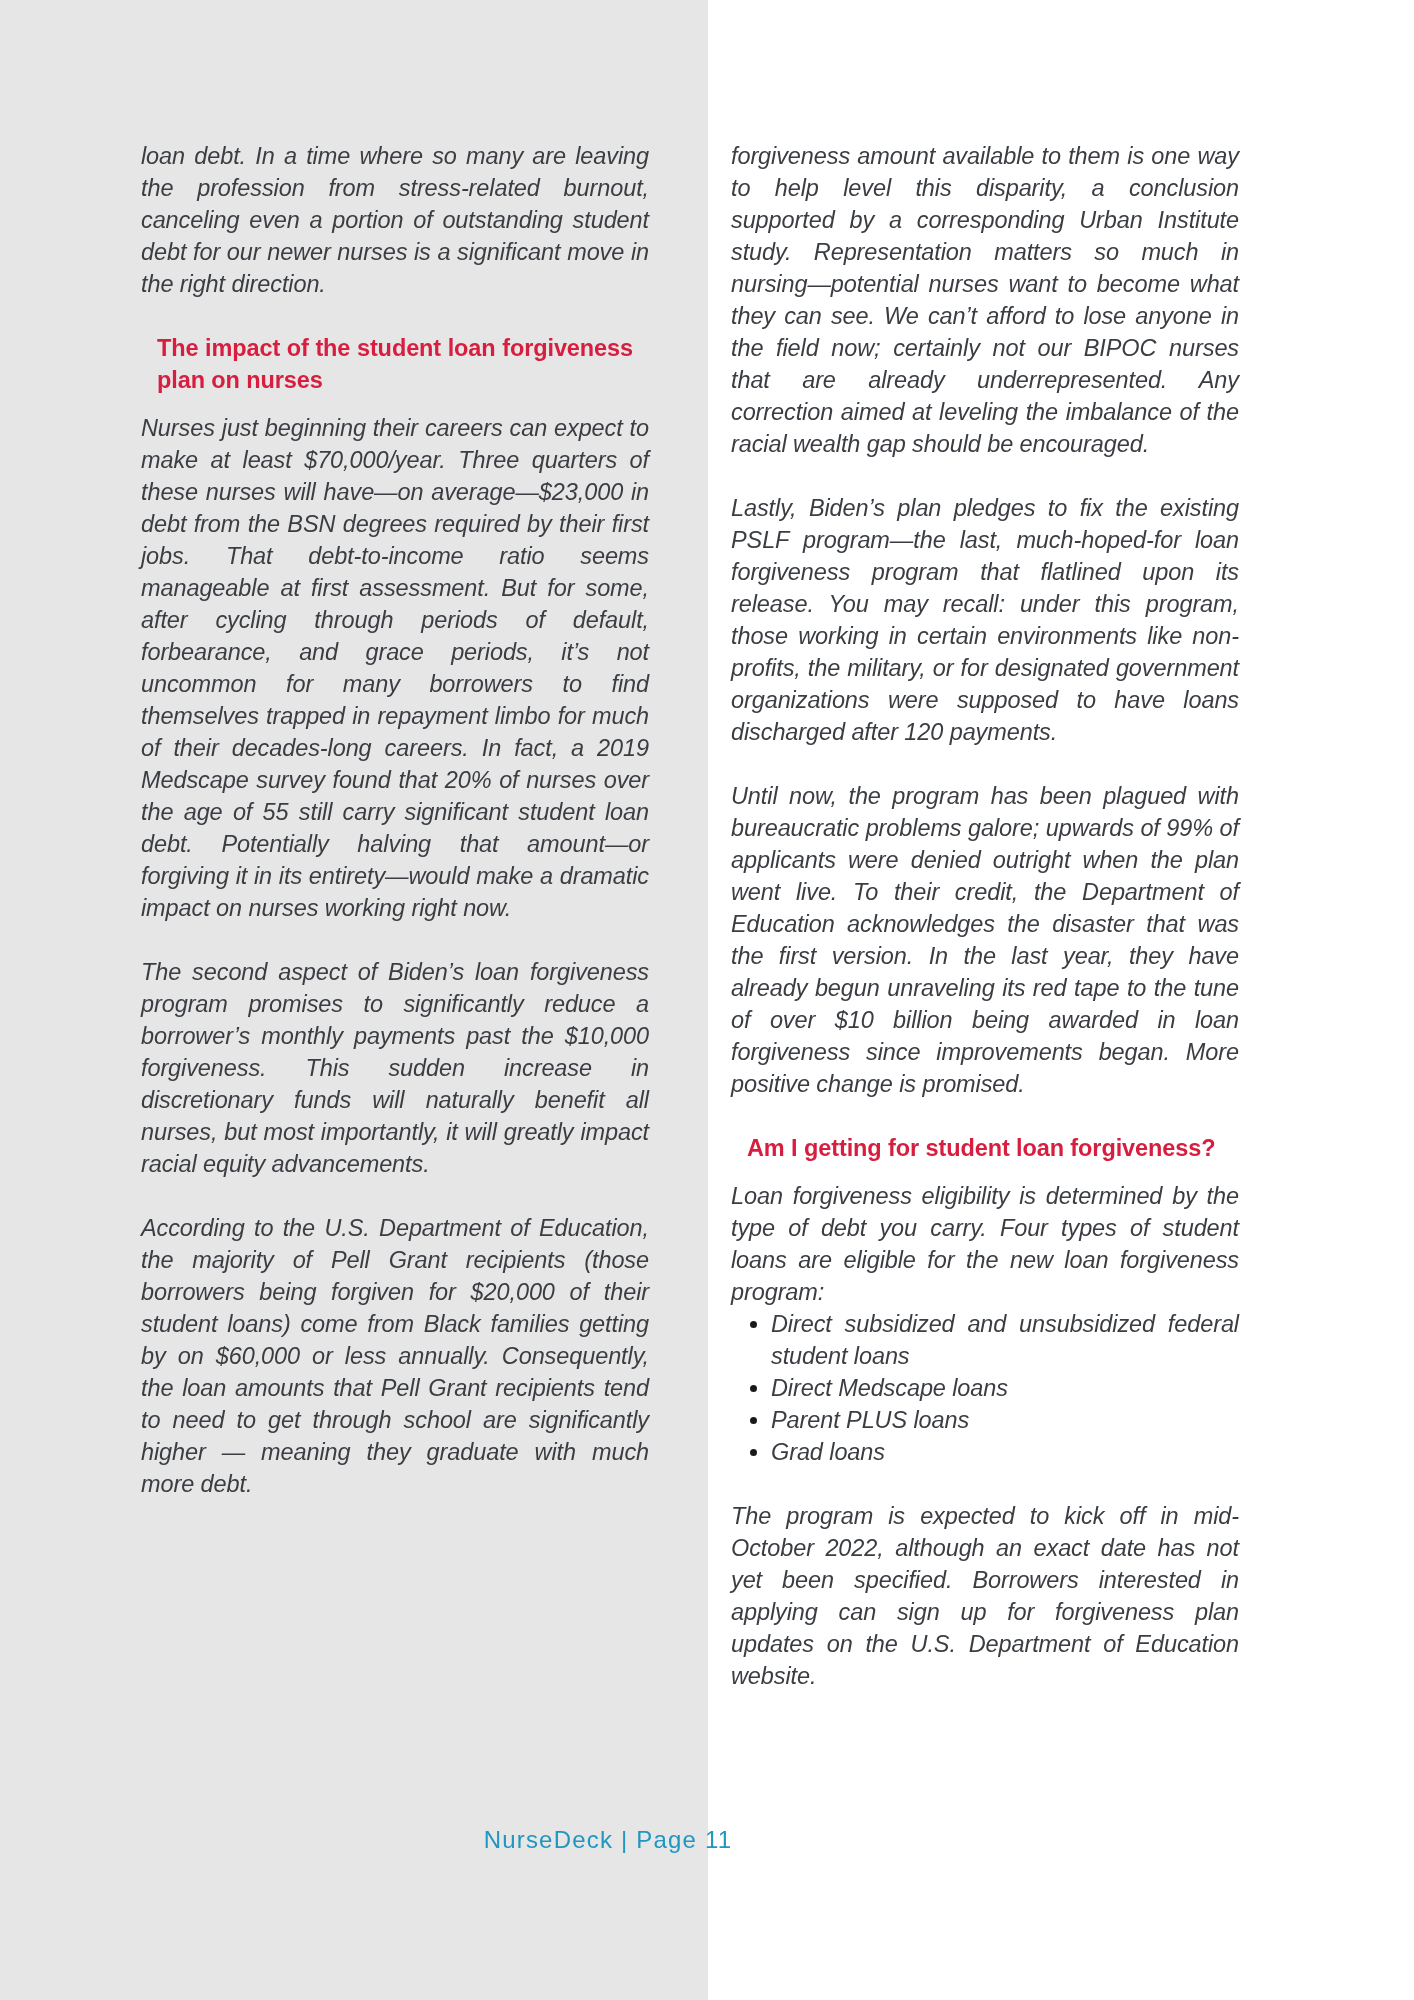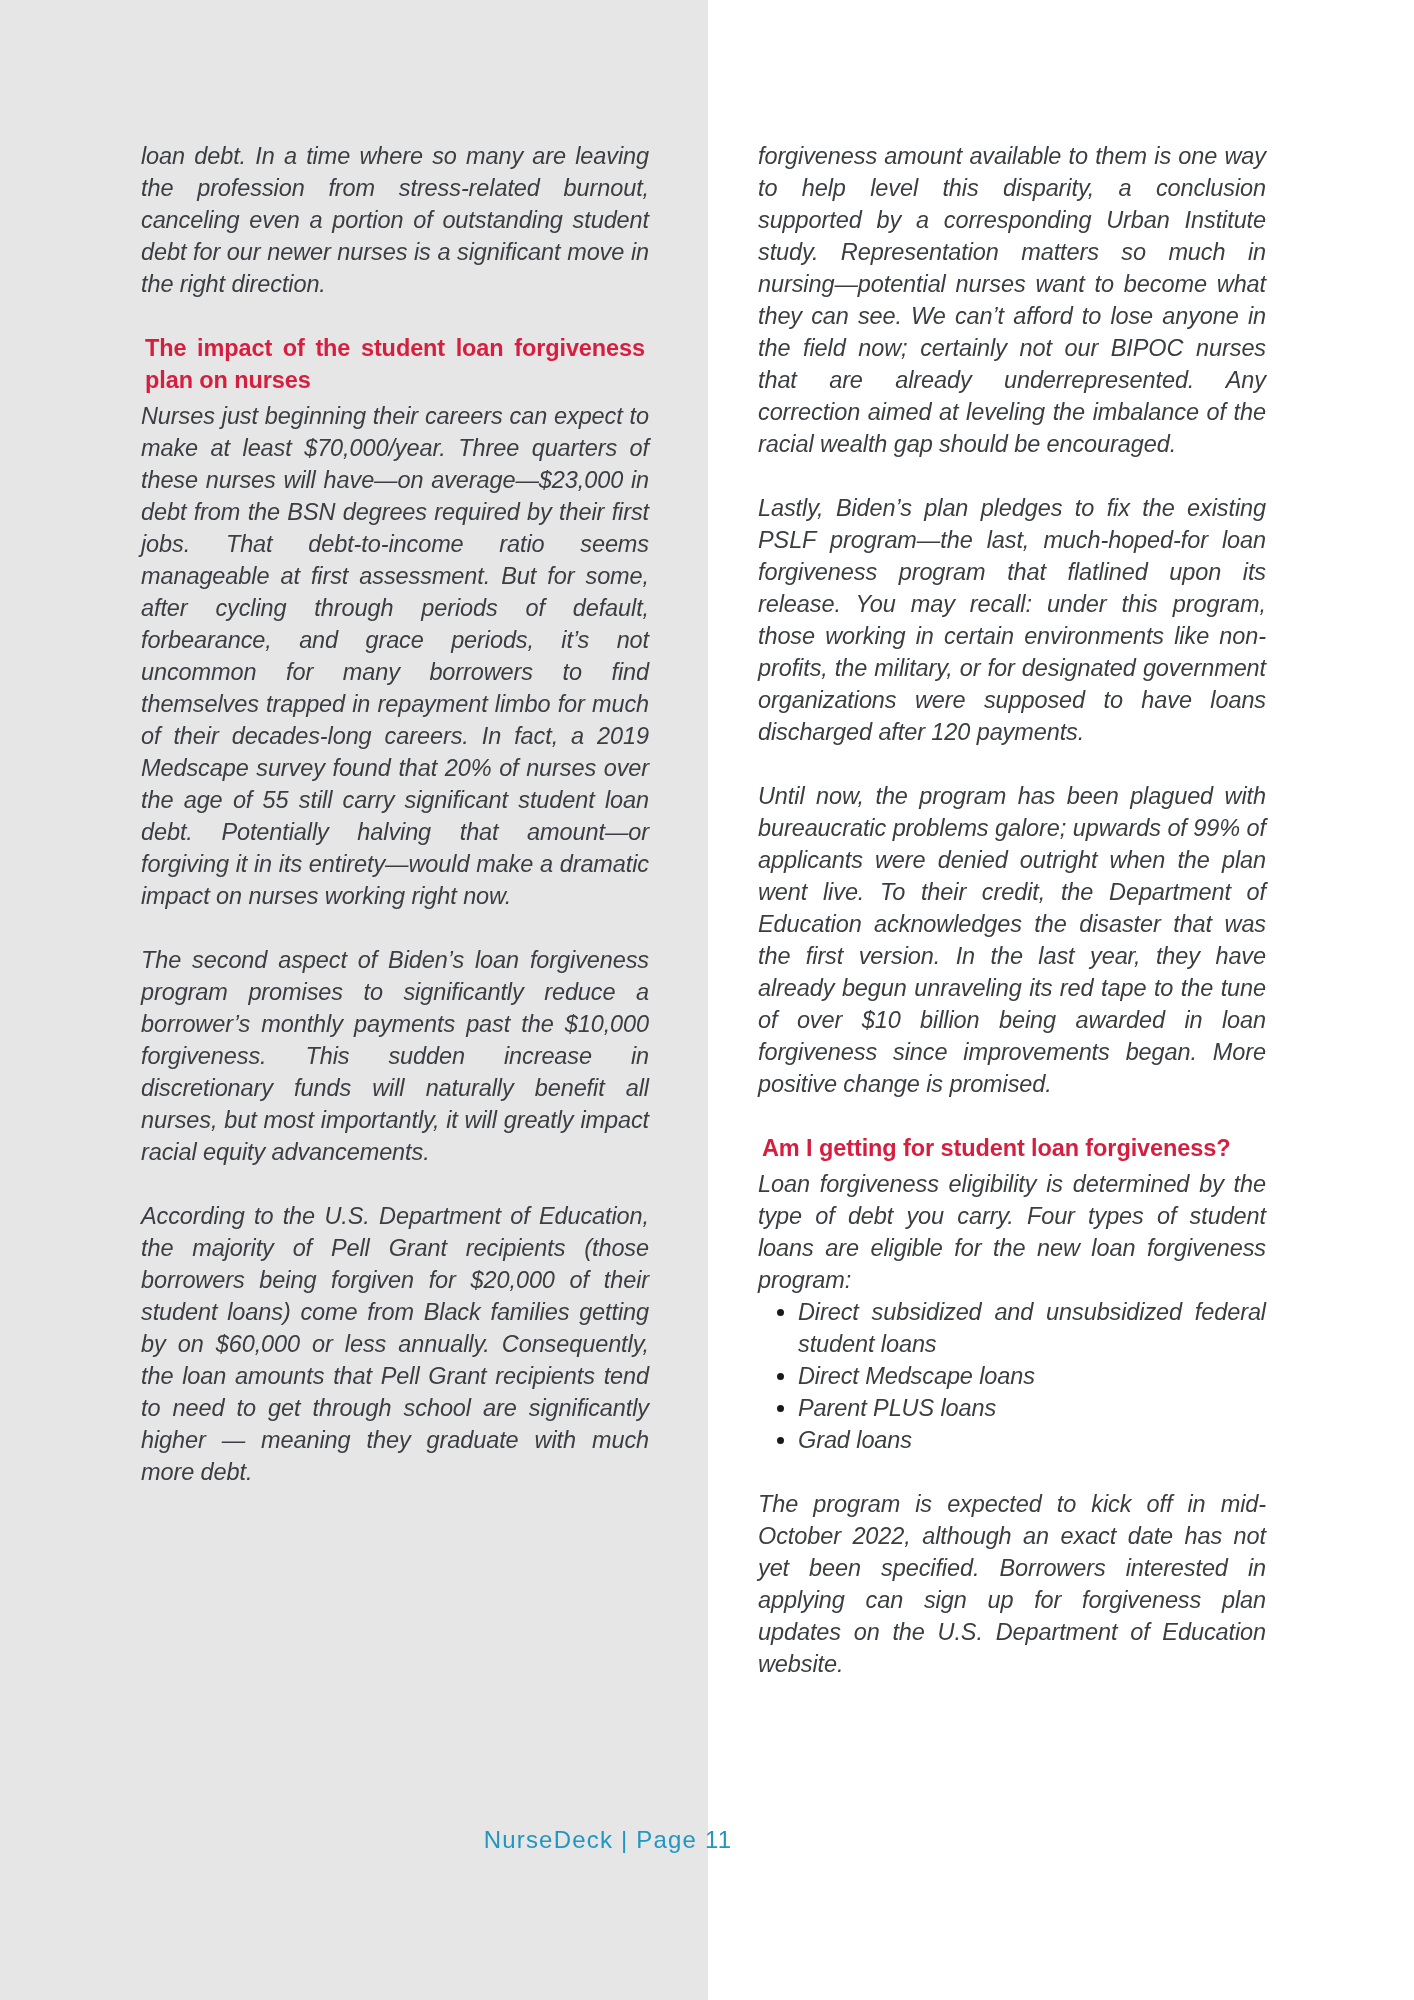--- a/index.html
+++ b/index.html
@@ -13,30 +13,30 @@
     background: #e6e6e6;
   }
   .col {
     position: absolute; top: 140px; width: 508px;
     color: #3a3d42;
     font-size: 23.5px; line-height: 32px;
     font-weight: 300;
     letter-spacing: -0.1px;
   }
   .col-left { left: 141px; }
-  .col-right { left: 758px; }
+  .col-right { left: 731px; }
   .col p {
     margin: 0 0 32px 0;
     text-align: justify;
     text-align-last: left;
     font-style: italic;
   }
   .col p.no-gap { margin-bottom: 0; }
   .col h2 {
-    margin: 4px; color: #d81e3f; font-size: 23.5px; line-height: 32px;
+    margin: 16px; color: #d81e3f; font-size: 23.5px; line-height: 32px;
     font-weight: 700; text-align: justify; text-align-last: left;
   }
   .col ul { margin: 0 0 32px 0; padding-left: 40px; font-style: italic; }
   .col ul li { text-align: justify; text-align-last: left; }
   .col ul li::marker { color: #1a1a1a; }
   .footer {
     position: absolute; left: 0; width: 1216px; top: 1826px;
     text-align: center; color: #2196c0; font-size: 24px; letter-spacing: 1.2px;
     font-weight: 400;
   }

